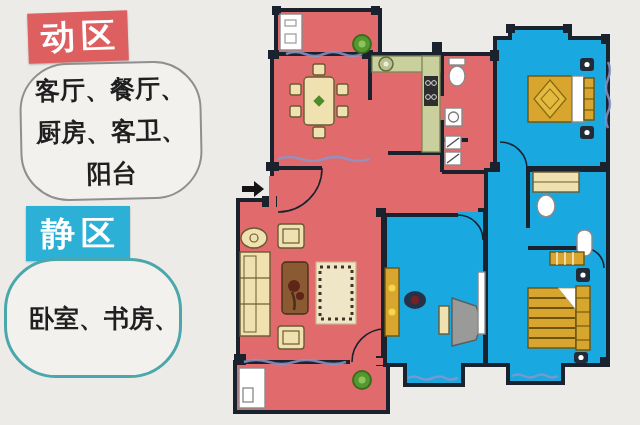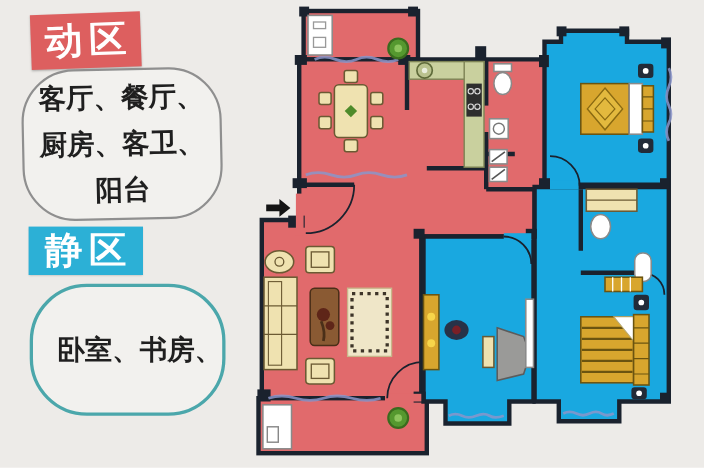--- a/index.html
+++ b/index.html
@@ -3,27 +3,27 @@
 <meta charset="utf-8">
 <style>
   html,body{margin:0;padding:0;}
   body{font-family:"Liberation Sans","DejaVu Sans",sans-serif;}
   #screen{position:relative;width:640px;height:425px;background:var(--c-page-bg,#edebe8);overflow:hidden;}
 
   .badge{position:absolute;display:flex;align-items:center;justify-content:center;
          color:var(--c-badge-text,#fff);font-weight:bold;font-size:34px;letter-spacing:6px;
          padding-left:6px;box-shadow:0 1px 2px rgba(0,0,0,.25);}
   .badge-active{left:28px;top:12px;width:94px;height:50px;background:var(--c-badge-active,#dd5f5f);transform:rotate(-2deg);}
-  .badge-quiet{left:26px;top:206px;width:98px;height:44px;background:var(--c-badge-quiet,#2cb0d6);}
+  .badge-quiet{left:26px;top:206px;width:98px;height:55px;background:var(--c-badge-quiet,#2cb0d6);}
 
   .bubble{position:absolute;background:var(--c-bubble-bg,#f2f1ee);color:var(--c-text-dark,#1f1f1f);
           font-weight:bold;display:flex;flex-direction:column;justify-content:center;}
   .bubble-active{left:20px;top:62px;width:178px;height:134px;border:2px solid var(--c-bubble-active-border,#8f8f8f);
                  border-radius:48px;font-size:25px;line-height:42px;text-align:center;transform:rotate(-1.2deg);}
-  .bubble-quiet{left:27px;top:258px;width:178px;height:120px;border:3px solid var(--c-bubble-quiet-border,#4ba7ab);
+  .bubble-quiet{left:4px;top:258px;width:178px;height:120px;border:3px solid var(--c-bubble-quiet-border,#4ba7ab);
                 border-radius:52px;font-size:25px;line-height:46px;text-align:right;padding-left:22px;box-sizing:border-box;}
 
   #plan{position:absolute;left:228px;top:0;}
   .wall{stroke:var(--c-wall,#1a222e);stroke-width:4;}
   .thin{stroke:var(--c-wall,#1a222e);stroke-width:1.6;fill:none;}
   .win{stroke:var(--c-window-line,#8b95c9);stroke-width:2.5;fill:none;opacity:.85;}
   .cream{fill:var(--c-furniture-cream,#efe2b0);stroke:#6b5a33;stroke-width:1.4;}
   .gold{fill:var(--c-furniture-gold,#d8a62e);stroke:#6b5410;stroke-width:1.4;}
   .white{fill:#fff;stroke:#8a8a8a;stroke-width:1.4;}
 </style>

